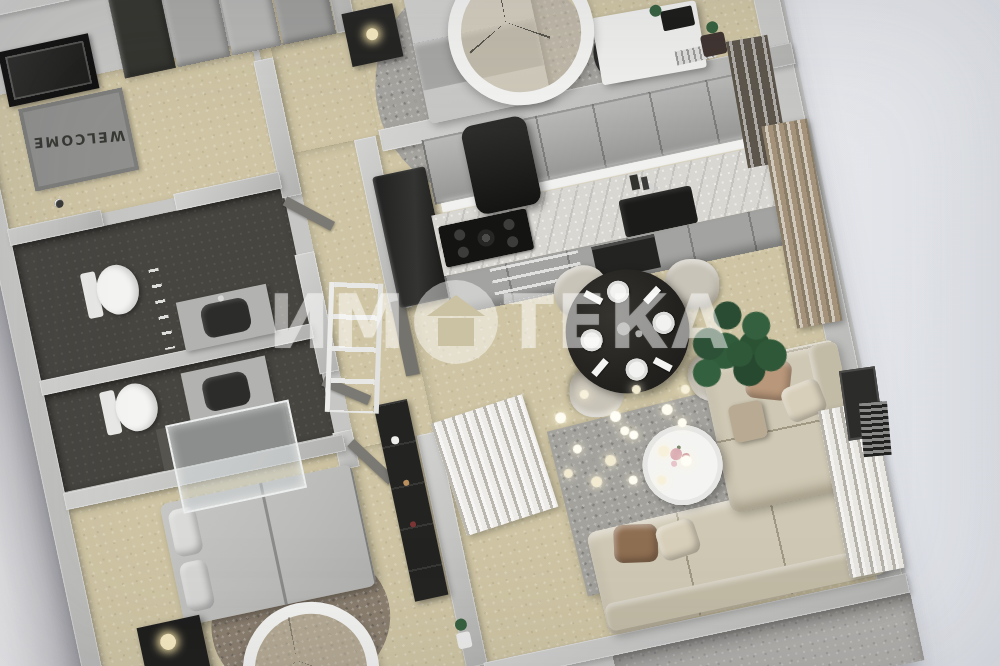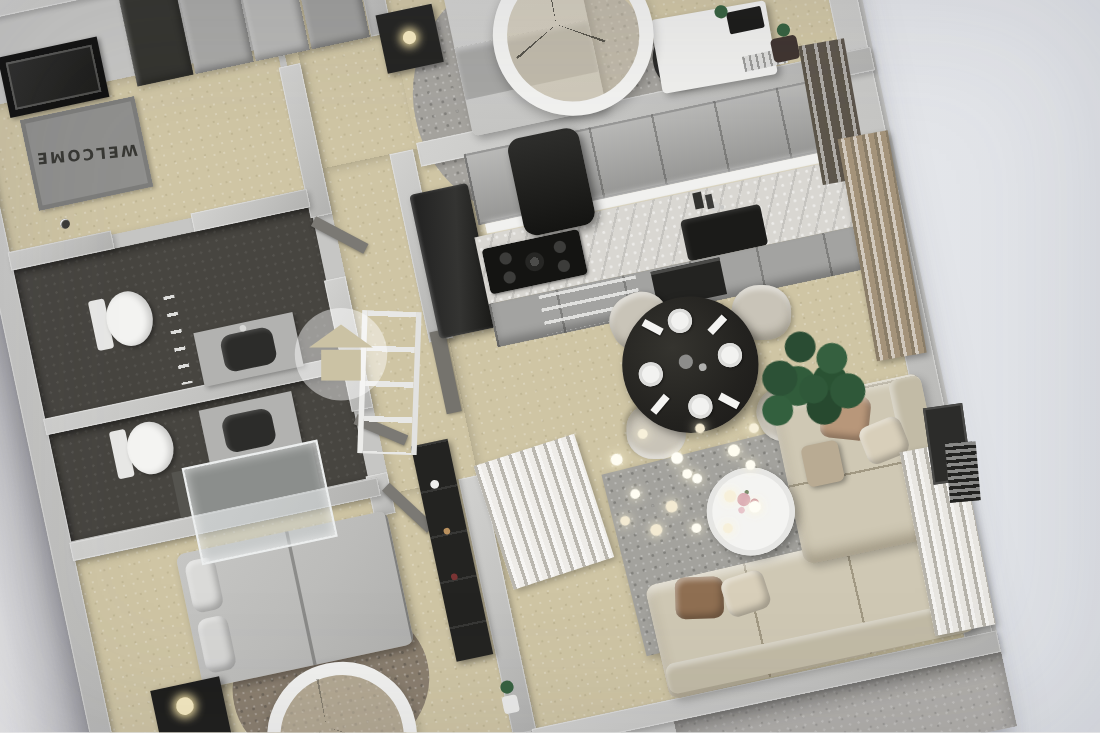--- a/index.html
+++ b/index.html
@@ -239,18 +239,20 @@
     <div class="abs curt" style="left:810px;top:620px;width:56px;height:170px;background-color:#e9e7e2;transform:rotate(1deg);box-shadow:2px 3px 6px rgba(0,0,0,.25)"></div>
     <div class="abs curt" style="left:436px;top:546px;width:96px;height:118px;background-color:#eeece8;transform:rotate(-6deg);box-shadow:2px 3px 6px rgba(0,0,0,.25)"></div>
     <div class="abs glass" style="left:170px;top:498px;width:122px;height:86px"></div>
     <div class="abs" style="left:838px;top:586px;width:32px;height:66px;background:#2c2c2a;border:2px solid #4a4a48;transform:rotate(4deg)"></div>
     <div class="abs" style="left:850px;top:622px;width:28px;height:54px;transform:rotate(7deg);background-image:repeating-linear-gradient(0deg,#222220 0 3px,#8a8a88 3px 6px),repeating-linear-gradient(90deg,transparent 0 3px,rgba(255,255,255,.35) 3px 6px)"></div>
 
     <div class="abs lights" style="left:530px;top:530px;width:180px;height:140px"></div>
   </div>
 
   <div id="wm">
+    <span>ИМ</span>
     <span class="wm-circle">
         <i class="wm-roof"></i>
         <i class="wm-body"></i>
       </span>
+    <span>ТЕКА</span>
   </div>
 </div>
 
 </body></html>

